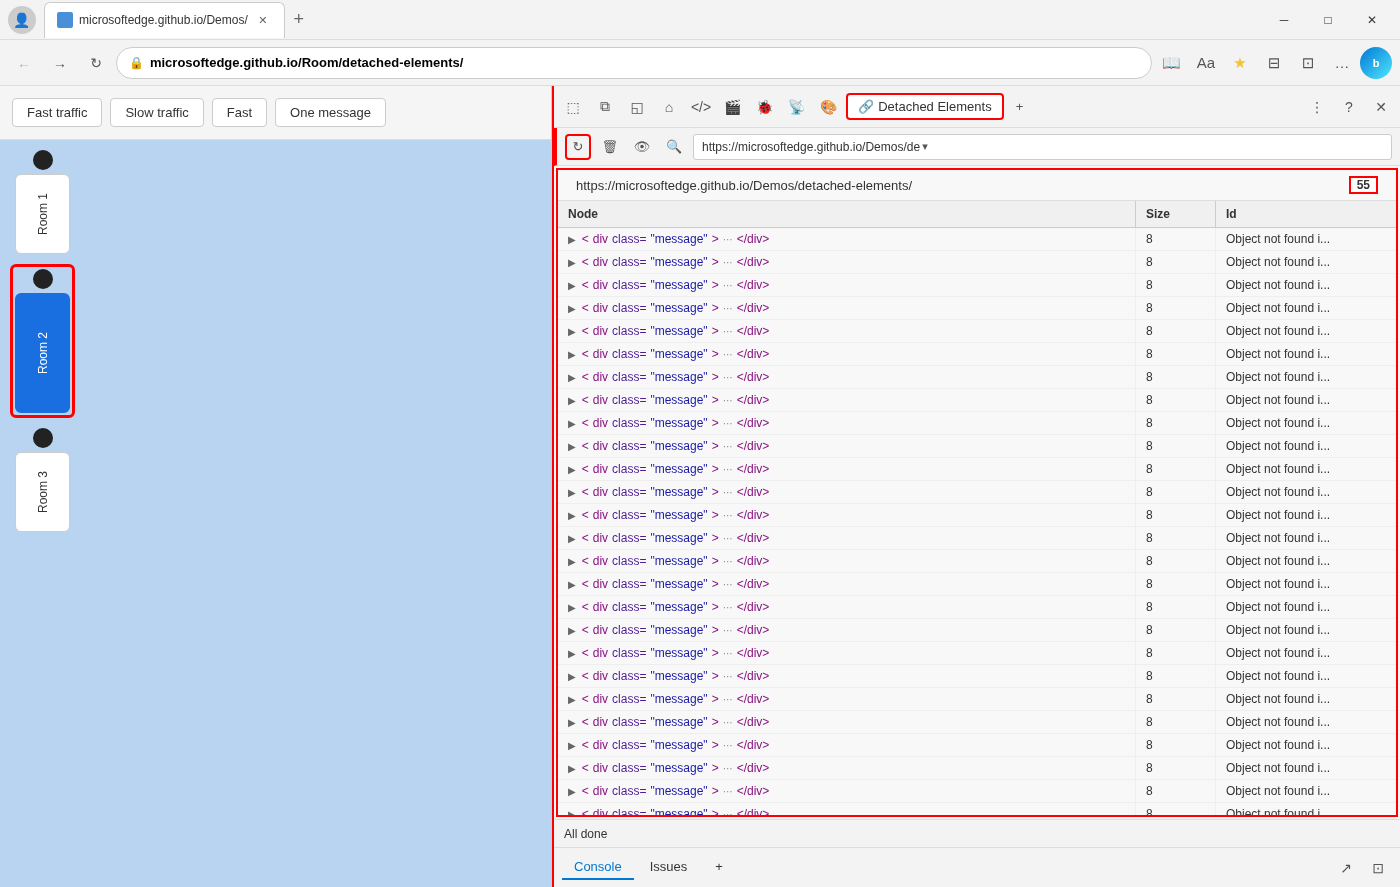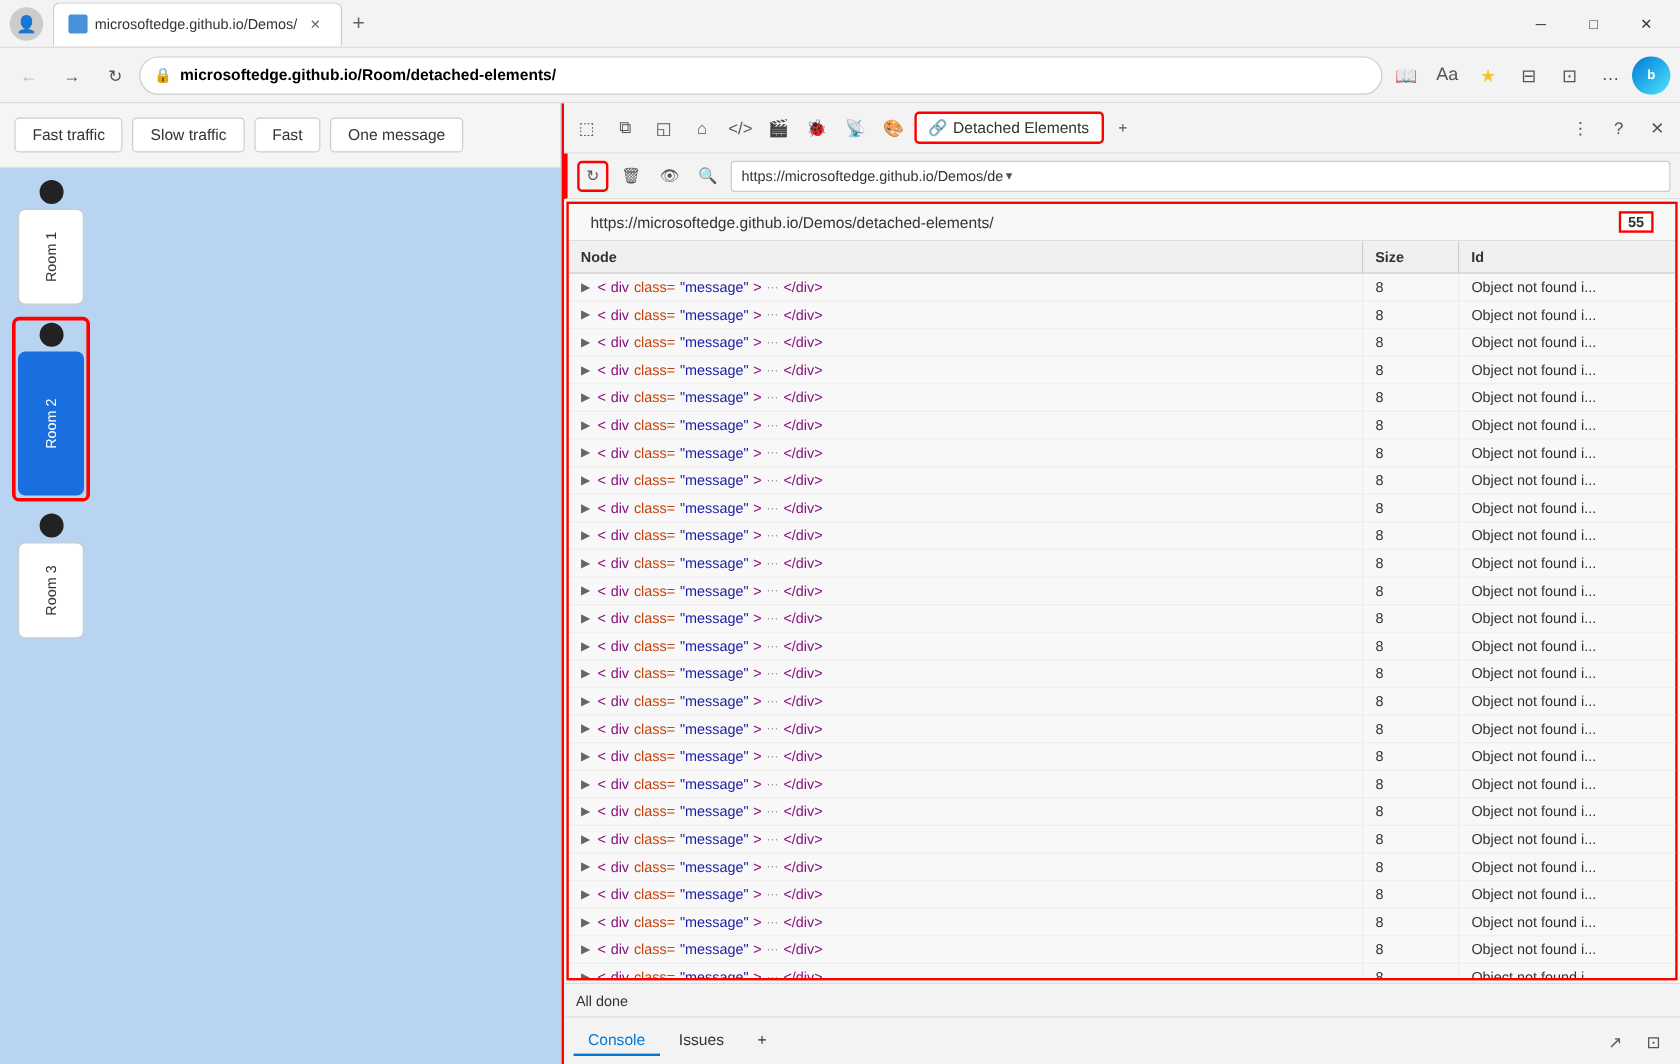--- a/index.html
+++ b/index.html
@@ -29,21 +29,21 @@
     .address-text { font-size: 13px; color: #000; flex: 1; }
     .address-text span { font-weight: bold; }
     .nav-right-icons { display: flex; align-items: center; gap: 2px; }
     .nav-icon-btn { width: 32px; height: 32px; display: flex; align-items: center; justify-content: center; cursor: pointer; border-radius: 4px; color: #555; font-size: 15px; }
     .favorites-icon { color: #f4c430; }
 
     
     .main-area { display: flex; flex: 1; overflow: hidden; }
 
     
-    .demo-panel { width: 468px; background: #b8d4f0; display: flex; flex-direction: column; border-right: 1px solid #ccc; flex-shrink: 0; }
+    .demo-panel { width: 552px; background: #b8d4f0; display: flex; flex-direction: column; border-right: 1px solid #ccc; flex-shrink: 0; }
     .demo-buttons { padding: 12px; display: flex; gap: 8px; flex-wrap: wrap; background: #f5f5f5; border-bottom: 1px solid #ddd; }
     .demo-btn { padding: 6px 14px; background: #fff; border: 1px solid #ccc; border-radius: 4px; cursor: pointer; font-size: 13px; color: #333; }
     .rooms-container { display: flex; flex: 1; padding: 10px; gap: 0; }
     .room-sidebar { width: 65px; display: flex; flex-direction: column; gap: 10px; }
     .room-item { display: flex; flex-direction: column; align-items: center; cursor: pointer; }
     .room-dot { width: 20px; height: 20px; border-radius: 50%; background: #222; margin-bottom: 4px; }
     .room-card { width: 55px; min-height: 80px; background: #fff; border-radius: 6px; display: flex; align-items: center; justify-content: center; cursor: pointer; border: 1px solid #ccc; }
     .room-card.active { background: #1a6fe0; border: 3px solid #1a6fe0; }
     .room-card .room-label { writing-mode: vertical-rl; transform: rotate(180deg); font-size: 12px; color: #333; font-weight: 500; }
     .room-card.active .room-label { color: #fff; }
@@ -81,21 +81,21 @@
     .dt-th:last-child { border-right: none; }
     .dt-table-body { flex: 1; overflow-y: auto; position: relative; }
     .dt-table-body::-webkit-scrollbar { width: 12px; }
     .dt-table-body::-webkit-scrollbar-track { background: #f0f0f0; }
     .dt-table-body::-webkit-scrollbar-thumb { background: #aaa; border-radius: 6px; }
     .dt-row { display: grid; grid-template-columns: 1fr 80px 180px; border-bottom: 1px solid #eee; }
     .dt-td { padding: 4px 10px; font-size: 12px; color: #333; border-right: 1px solid #eee; display: flex; align-items: center; gap: 4px; overflow: hidden; }
     .dt-td:last-child { border-right: none; }
     .dt-node-expand { color: #666; font-size: 10px; margin-right: 2px; }
     .dt-node-bracket { color: #881280; }
-    .dt-node-attr { color: #c2410c; }
+    .dt-node-attr { color: #4c1d95; }
     .dt-node-val { color: #1a1aa6; }
     .dt-node-dots { color: #888; font-size: 10px; }
 
     
     .dt-status-bar { height: 28px; background: #f3f3f3; border-top: 1px solid #ddd; display: flex; align-items: center; padding: 0 10px; font-size: 12px; color: #333; }
 
     
     .devtools-bottom-bar { height: 40px; background: #f3f3f3; border-top: 1px solid #ddd; display: flex; align-items: center; padding: 0 8px; gap: 4px; }
     .dt-console-tab { padding: 4px 12px; font-size: 13px; color: #333; cursor: pointer; border-bottom: 2px solid transparent; }
     .dt-console-tab.active { border-bottom: 2px solid #0078d4; color: #0078d4; font-weight: 500; }

